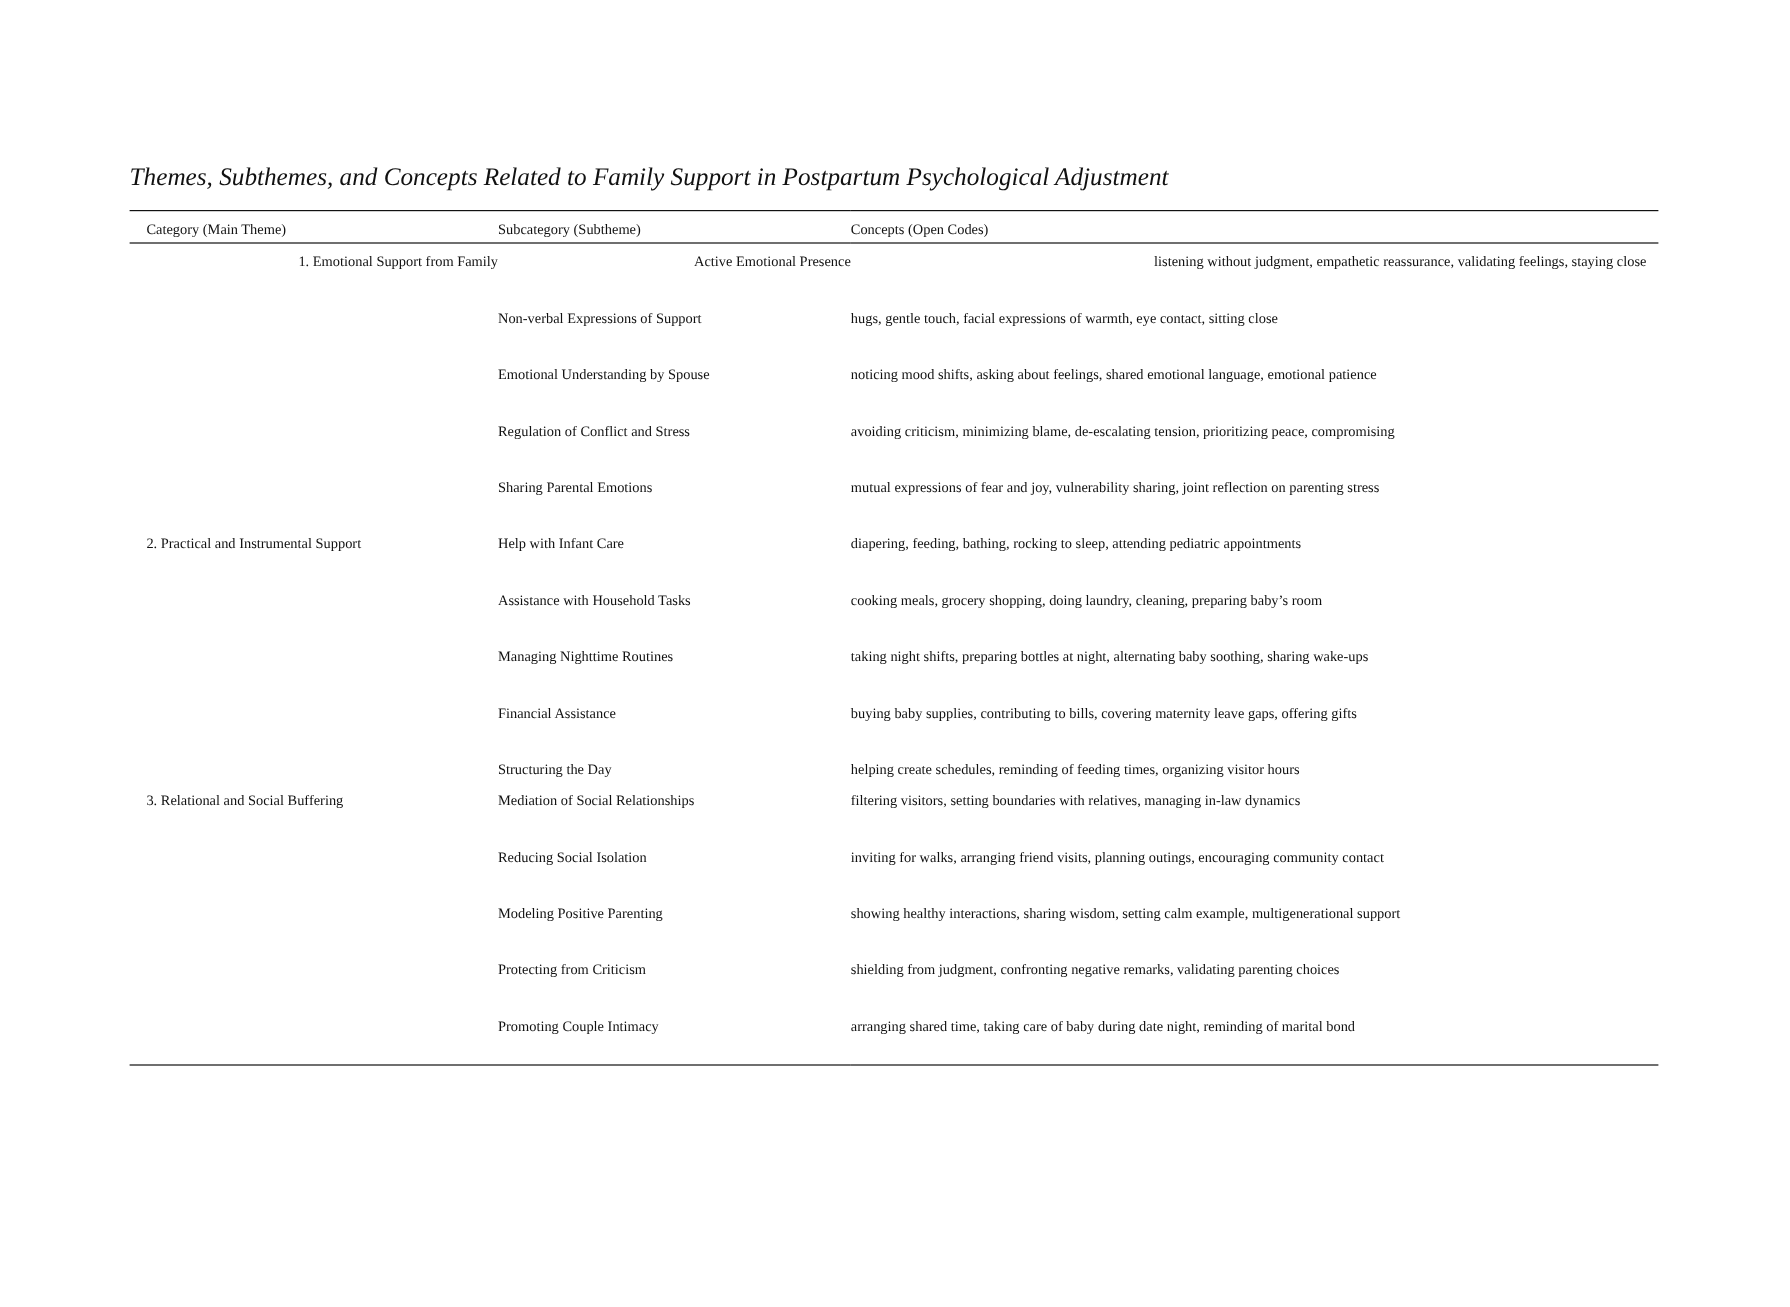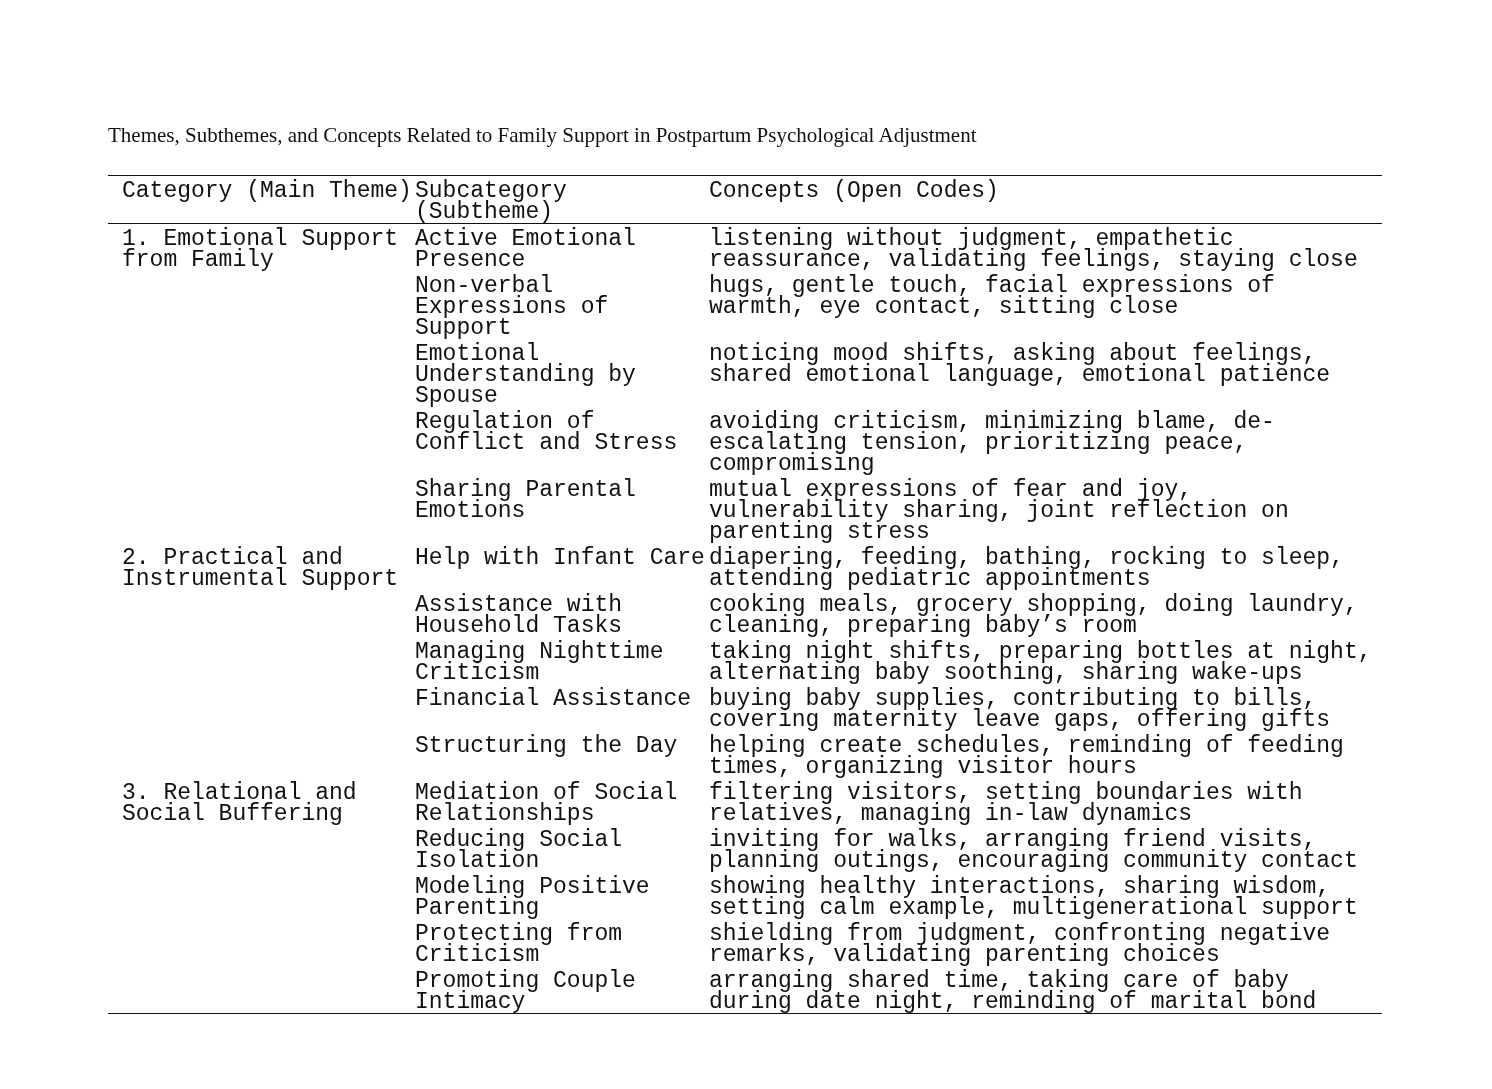--- a/index.html
+++ b/index.html
@@ -11,38 +11,38 @@
       width: 1492px;
       height: 1089px;
       position: relative;
       overflow: hidden;
       font-family: "Liberation Serif", "DejaVu Serif", serif;
       color: #111111;
     }
     .caption {
       position: absolute;
       left: 108px;
-      top: 123px;
+      top: 135px;
       font-size: 21px;
+      font-style: italic;
       letter-spacing: 0;
       white-space: nowrap;
     }
     .table-wrap {
       position: absolute;
       left: 108px;
       top: 175px;
       width: 1274px;
     }
     table {
       width: 1274px;
       border-collapse: collapse;
-      font-size: 23px;
+      font-size: 12px;
       line-height: 21px;
       table-layout: fixed;
-      font-family: Liberation Mono, monospace;
     }
     thead tr {
       border-top: 1.5px solid #111;
       border-bottom: 1.5px solid #111;
     }
     tbody {
       border-bottom: 1.5px solid #111;
     }
     th {
       font-weight: normal;
@@ -58,21 +58,21 @@
     }
     col.c1 { width: 307px; }
     col.c2 { width: 294px; }
     col.c3 { width: 673px; }
     .cell-1 { padding-left: 14px; }
     .cell-2 { padding-left: 0; }
     .cell-3 { padding-left: 0; padding-right: 10px; }
     tr.data-row td { padding-top: 4px; padding-bottom: 1px; }
     tr.data-row.two-line td { height: 42px; }
     tr.data-row.one-line td { height: 21px; }
-    tbody tr:first-child td { padding-top: 5px; }
+    tbody tr:first-child td { padding-top: 5px; text-align: right; }
     tbody tr:last-child td { padding-bottom: 0px; }
   </style>
 </head>
 <body>
 
 <div class="caption">Themes, Subthemes, and Concepts Related to Family Support in Postpartum Psychological Adjustment</div>
 
 <div class="table-wrap">
   <table>
     <colgroup>
@@ -118,21 +118,21 @@
         <td class="cell-2">Help with Infant Care</td>
         <td class="cell-3">diapering, feeding, bathing, rocking to sleep, attending pediatric appointments</td>
       </tr>
       <tr class="data-row two-line">
         <td class="cell-1"></td>
         <td class="cell-2">Assistance with Household Tasks</td>
         <td class="cell-3">cooking meals, grocery shopping, doing laundry, cleaning, preparing baby’s room</td>
       </tr>
       <tr class="data-row two-line">
         <td class="cell-1"></td>
-        <td class="cell-2">Managing Nighttime Criticism</td>
+        <td class="cell-2">Managing Nighttime Routines</td>
         <td class="cell-3">taking night shifts, preparing bottles at night, alternating baby soothing, sharing wake-ups</td>
       </tr>
       <tr class="data-row two-line">
         <td class="cell-1"></td>
         <td class="cell-2">Financial Assistance</td>
         <td class="cell-3">buying baby supplies, contributing to bills, covering maternity leave gaps, offering gifts</td>
       </tr>
       <tr class="data-row one-line">
         <td class="cell-1"></td>
         <td class="cell-2">Structuring the Day</td>

